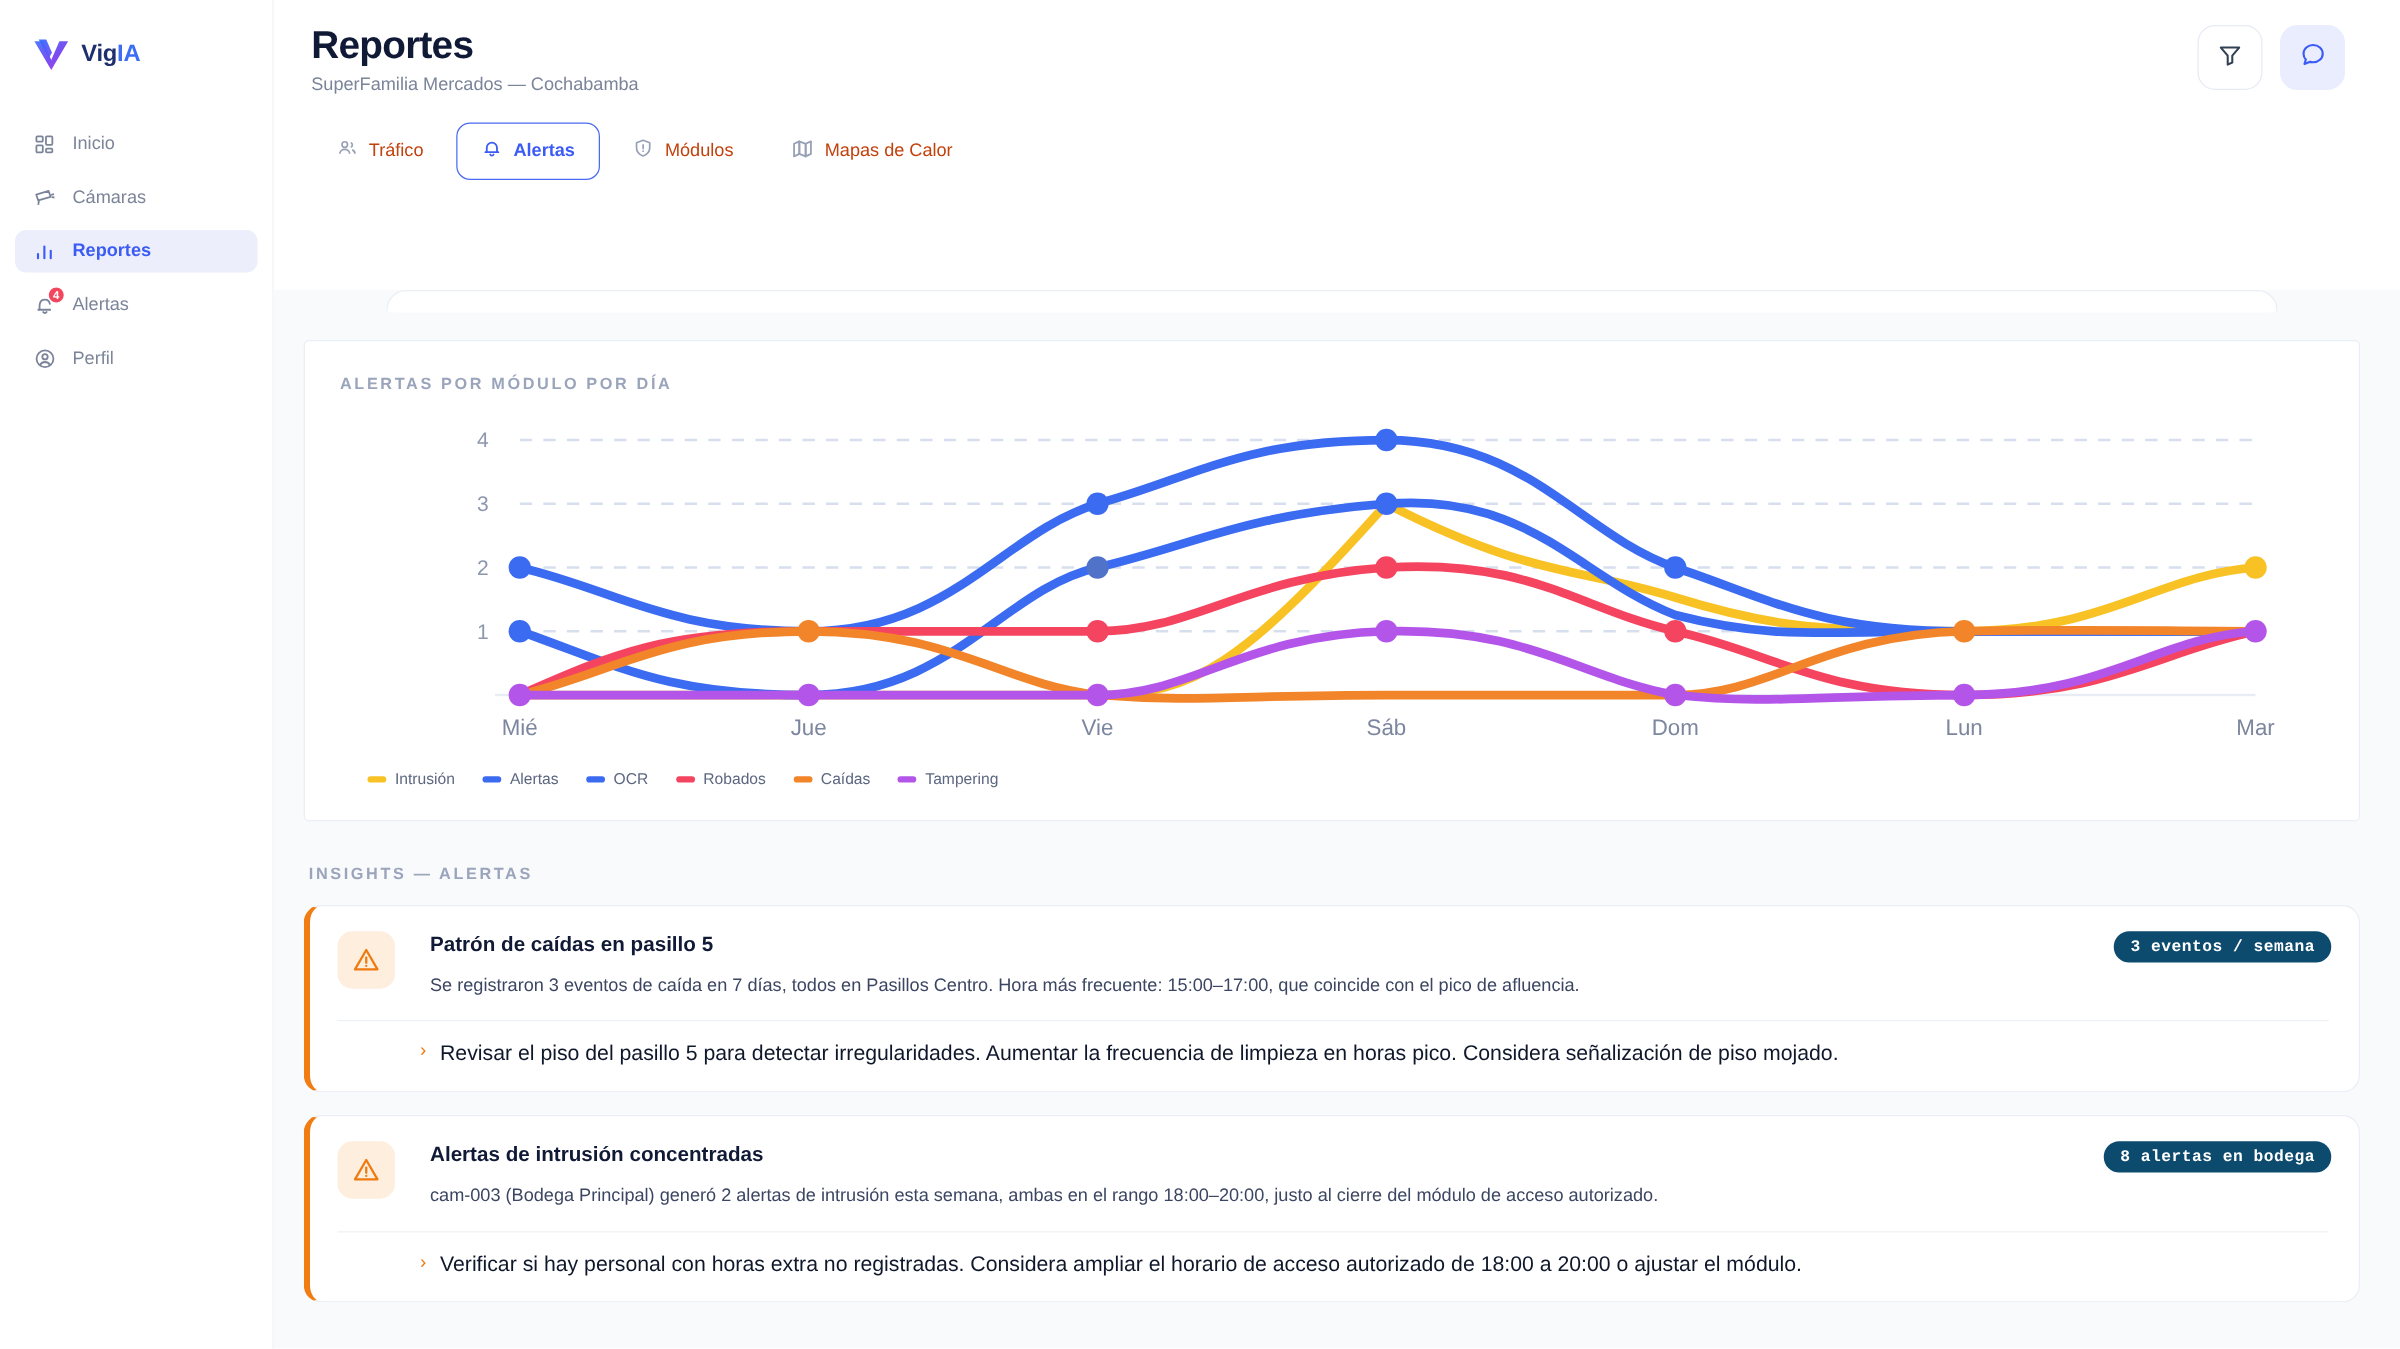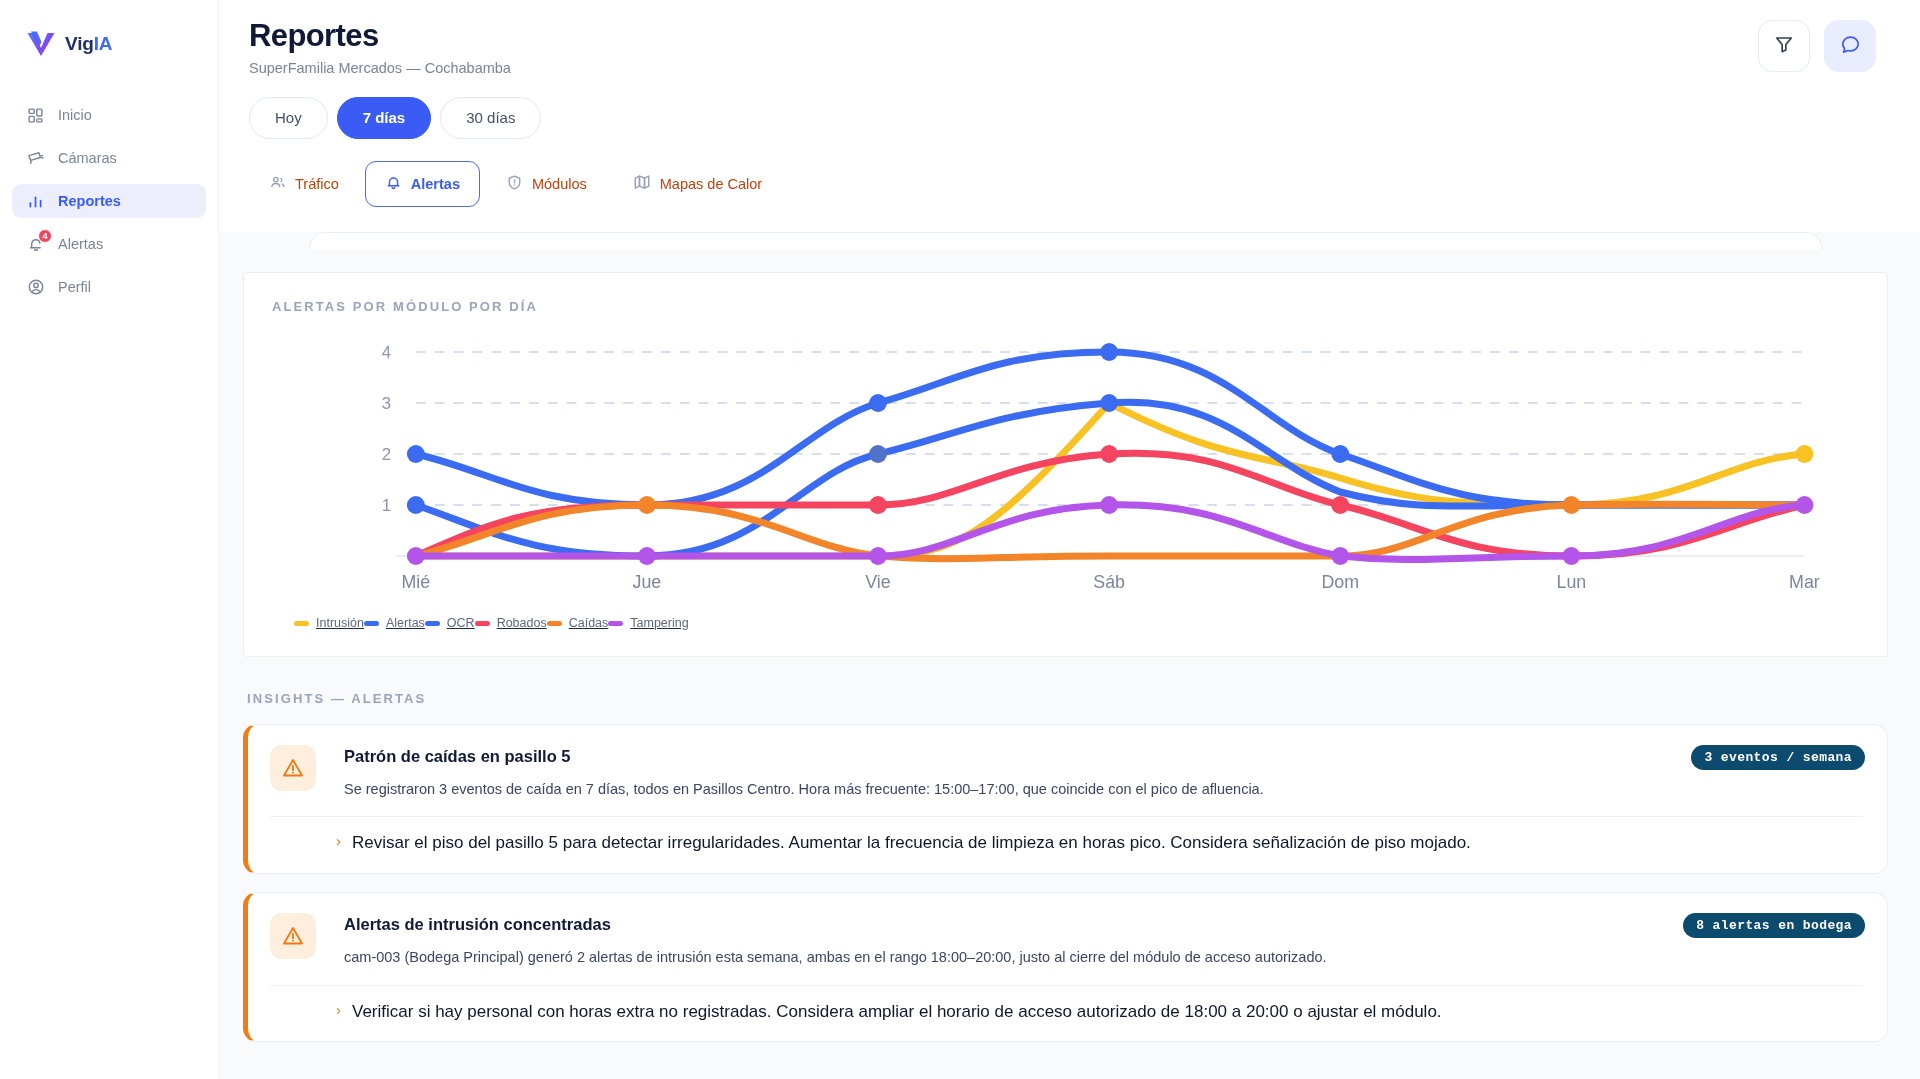--- a/index.html
+++ b/index.html
@@ -87,21 +87,21 @@
     margin-top: 22px; padding: 26px 28px 26px 28px;
   }
   .card-title {
     font-size: 13px; font-weight: 700; letter-spacing: 2.1px;
     color: #9aa4bb; text-transform: uppercase;
   }
 
   
   .chart-wrap { position: relative; height: 268px; margin-top: 18px; }
   .chart-svg { display: block; width: 100%; height: 268px; }
-  .legend { display: flex; margin-top: 16px; padding-left: 22px; text-decoration: underline; }
+  .legend { display: flex; gap: 22px; margin-top: 16px; padding-left: 22px; }
   .legend-item { display: flex; align-items: center; gap: 7px; font-size: 12.5px; color: #5d6780; }
   .legend-swatch { width: 15px; height: 5px; border-radius: 3px; display: block; }
 
   .section-label {
     font-size: 13px; font-weight: 700; letter-spacing: 2.1px;
     color: #9aa4bb; text-transform: uppercase; margin: 34px 0 0 4px;
   }
 
   
   .insight {
@@ -234,25 +234,20 @@
         </div>
         <div class="icon-btn accent">
           <span>
             <svg width="23" height="23" viewBox="0 0 24 24" fill="none" stroke="#3b5bf5" stroke-width="1.8" stroke-linejoin="round" stroke-linecap="round">
               <path d="M20 11.4 a8 7.2 0 0 1 -8 7.2 a9 9 0 0 1 -2.6 -0.35 L4.8 20 L5.9 16.3 A7 7 0 0 1 4 11.4 a8 7.2 0 0 1 8 -7.2 a8 7.2 0 0 1 8 7.2 Z"></path>
             </svg>
           </span>
         </div>
       </div>
 
-      <div class="pills">
-        <button class="pill">Hoy</button>
-        <button class="pill active">7 días</button>
-        <button class="pill">30 días</button>
-      </div>
 
       <div class="tabs">
         <div class="tab">
           <span>
             <svg width="17" height="17" viewBox="0 0 20 20" fill="none" stroke="#98a1b4" stroke-width="1.6">
               <circle cx="8" cy="6.6" r="2.6"></circle>
                 <path d="M3.4 15.4 c0-2.6 2.1-4.2 4.6-4.2 s4.6 1.6 4.6 4.2"></path>
               <path d="M13.6 5 a2.2 2.2 0 0 1 0 4.2"></path>
                 <path d="M15 11.6 c1.6 .5 2.6 1.9 2.6 3.8"></path>
             </svg>

